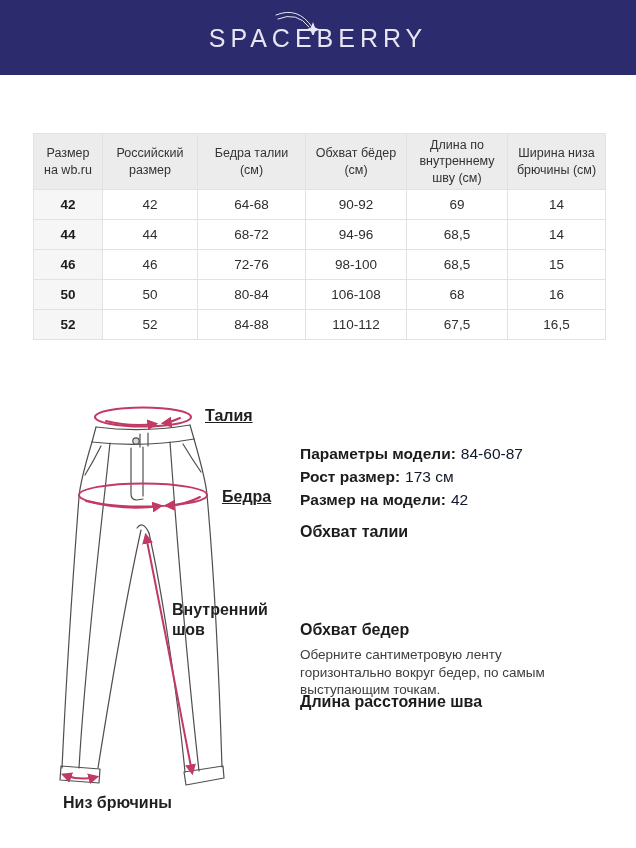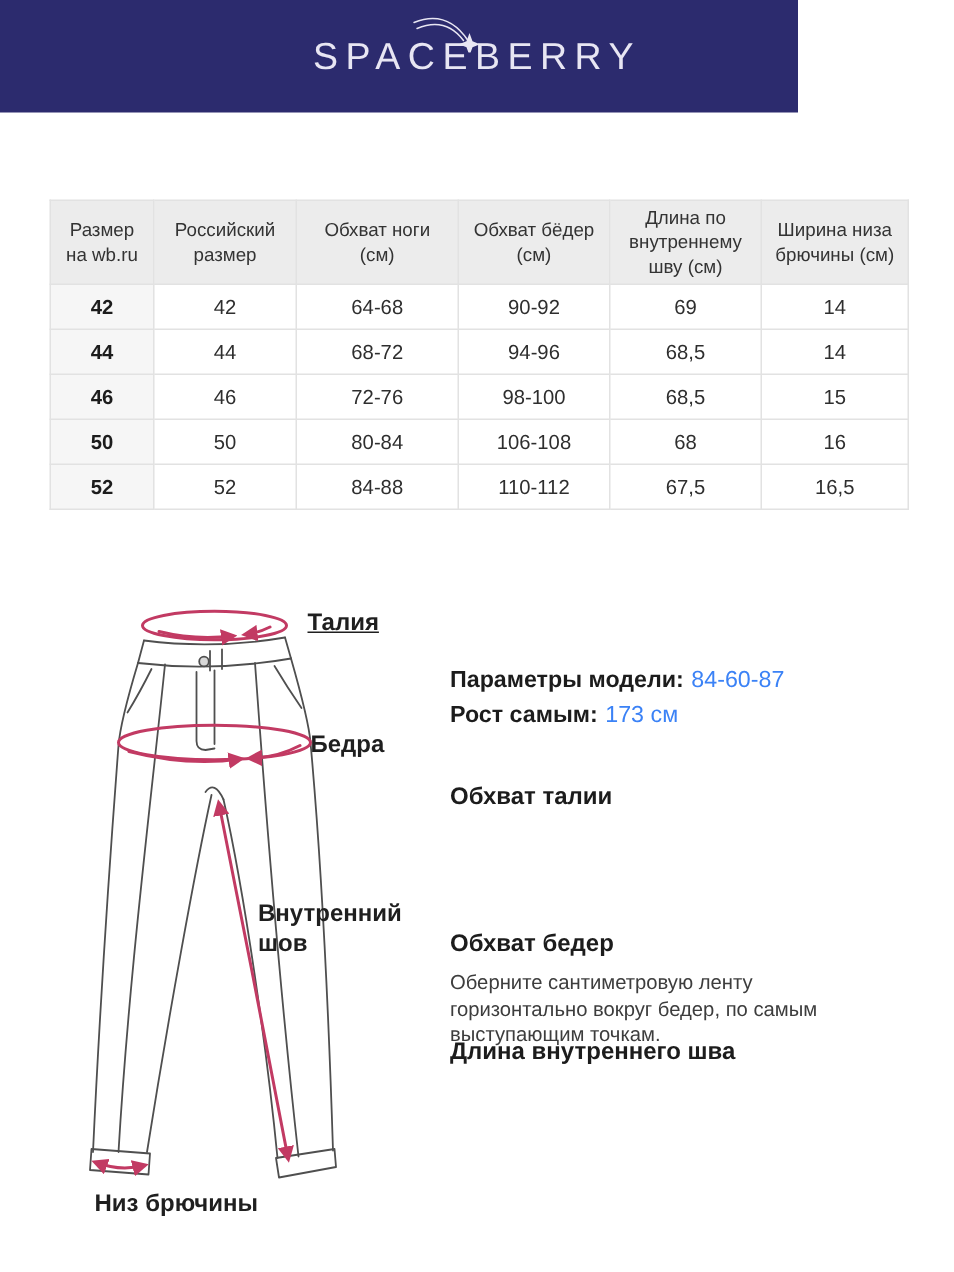--- a/index.html
+++ b/index.html
@@ -1,21 +1,21 @@
 <!DOCTYPE html>
 <html><head>
 <meta charset="utf-8">
 <style>
   html,body{margin:0;padding:0;}
   body{
     width:636px;height:848px;position:relative;background:#ffffff;
     font-family:"Liberation Sans", sans-serif;color:#2a2a2a;overflow:hidden;
   }
   
-  .banner{position:absolute;left:0;top:0;width:532px;height:75px;background:#2c2b6e;}
+  .banner{position:absolute;left:0;top:0;width:636px;height:75px;background:#2c2b6e;}
   .logo{
     position:absolute;left:0;top:24px;width:636px;text-align:center;
     color:#e8e6f3;font-size:25px;font-weight:400;letter-spacing:5px;
   }
   .logo-star{position:absolute;left:268px;top:5px;width:60px;height:30px;}
   
   .size-table{
     position:absolute;left:33px;top:133px;width:572px;
     border-collapse:collapse;table-layout:fixed;
   }
@@ -24,27 +24,27 @@
   }
   .size-table thead th{
     height:55px;background:#ececec;font-weight:400;font-size:12.5px;color:#333;line-height:1.3;
   }
   .size-table tbody td{height:29px;font-size:13.5px;color:#2e2e2e;background:#fff;}
   .size-table tbody td:first-child{background:#f6f6f6;font-weight:700;color:#1c1c1c;}
   
   .pants-svg{position:absolute;left:30px;top:390px;}
   .diagram-label{position:absolute;font-size:16px;font-weight:700;color:#1f1f1f;line-height:1.25;}
   .lbl-waist{left:205px;top:406px;text-decoration:underline;}
-  .lbl-hips{left:207px;top:487px;}
+  .lbl-hips{left:222px;top:487px;text-decoration:underline;}
   .lbl-innerseam{left:172px;top:600px;width:108px;}
   .lbl-hem{left:63px;top:793px;}
   
   .model-info{position:absolute;left:300px;top:442px;font-size:15.5px;line-height:23px;}
   .model-info .lbl{font-weight:700;color:#1c1c1c;text-align:right;}
-  .model-info .val{font-weight:400;color:#3b82f6;margin-left:5px;}
+  .model-info .val{font-weight:400;color:#0f172a;margin-left:5px;}
   .guide{position:absolute;left:300px;width:295px;}
   .guide h3{margin:0 0 7px 0;font-size:16px;font-weight:700;color:#1c1c1c;}
   .guide p{margin:0;font-size:13.5px;line-height:17.5px;color:#3d3d3d;}
   .g1{top:523px;} .g2{top:621px;} .g3{top:693px;}
 </style>
 </head>
 <body>
 
 <div class="banner">
   <svg class="logo-star" viewBox="0 0 60 30">
@@ -63,21 +63,21 @@
       <col style="width:95px">
       <col style="width:108px">
     <col style="width:101px">
       <col style="width:101px">
       <col style="width:98px">
   </colgroup>
   <thead>
     <tr>
       <th>Размер на wb.ru</th>
       <th>Российский размер</th>
-      <th>Обхват ноги (см)</th>
+      <th>Бедра талии (см)</th>
       <th>Обхват бёдер (см)</th>
       <th>Длина по внутреннему шву (см)</th>
       <th>Ширина низа брючины (см)</th>
     </tr>
   </thead>
   <tbody>
     <tr>
       <td>42</td>
       <td>42</td>
       <td>64-68</td>
@@ -165,26 +165,29 @@
 <div class="diagram-label lbl-waist">Талия</div>
 <div class="diagram-label lbl-hips">Бедра</div>
 <div class="diagram-label lbl-innerseam">Внутренний шов</div>
 <div class="diagram-label lbl-hem">Низ брючины</div>
 
 <div class="model-info">
   <div>
     <span class="lbl">Параметры модели:</span><span class="val">84-60-87</span>
   </div>
   <div>
-    <span class="lbl">Рост самым:</span><span class="val">173 см</span>
+    <span class="lbl">Рост размер:</span><span class="val">173 см</span>
+  </div>
+  <div>
+    <span class="lbl">Размер на модели:</span><span class="val">42</span>
   </div>
 </div>
 
 <div class="guide g1">
   <h3>Обхват талии</h3>
 </div>
 <div class="guide g2">
   <h3>Обхват бедер</h3>
   <p>Оберните сантиметровую ленту горизонтально вокруг бедер, по самым выступающим точкам.</p>
 </div>
 <div class="guide g3">
-  <h3>Длина внутреннего шва</h3>
+  <h3>Длина расстояние шва</h3>
 </div>
 
 </body></html>

